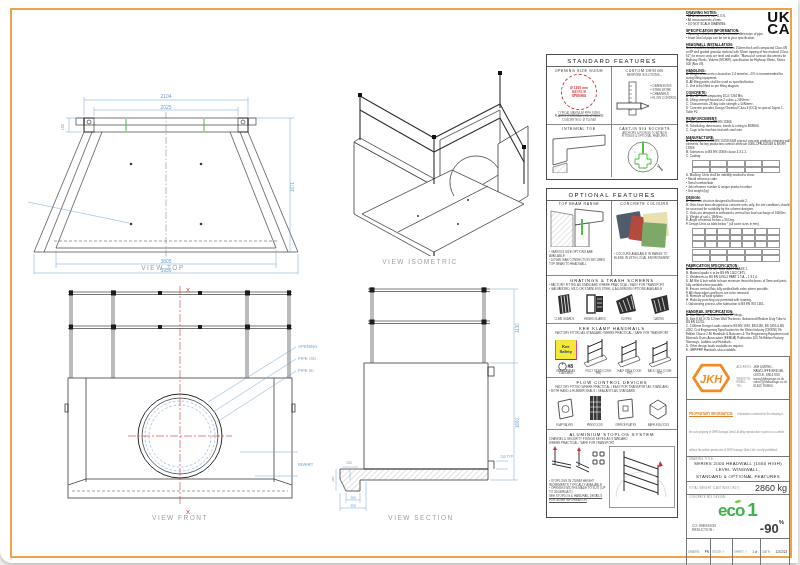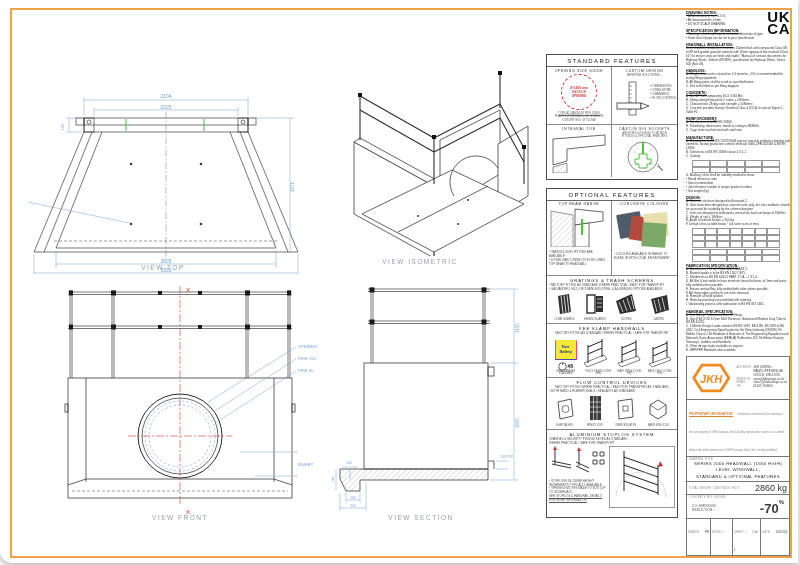--- a/index.html
+++ b/index.html
@@ -764,27 +764,32 @@
         <div>LEVEL WINGWALL,</div>
         <div>STANDARD &amp; OPTIONAL FEATURES</div>
       </div>
     </div>
     <div class="tb-row" style="display:flex;justify-content:space-between;align-items:center;">
       <span class="lbl">TOTAL WEIGHT (CASTINGS ONLY):</span>
       <span style="font-size:9px;color:#333;">2860 kg</span>
     </div>
     <div class="tb-row">
       <div class="lbl">CONCRETE MIX DESIGN:</div>
+      <div class="eco-wrap">
+        <span class="leaf"></span>
+        <span class="eco-txt">eco</span>
+        <span class="eco-one">1</span>
+      </div>
       <div class="co2-row">
         <div class="co2-txt">
           <div>CO² EMISSION</div>
           <div>REDUCTION ↑</div>
         </div>
         <div>
-          <span class="co2-val">-70</span><span class="co2-pct">%</span>
+          <span class="co2-val">-90</span><span class="co2-pct">%</span>
         </div>
       </div>
     </div>
     <div class="tb-row meta-grid" style="padding:0;">
       <div class="meta-cell">
         <span class="lbl">DRAWN:</span>
         <span class="val">PN</span>
       </div>
       <div class="meta-cell">
         <span class="lbl">ISSUE #:</span>

